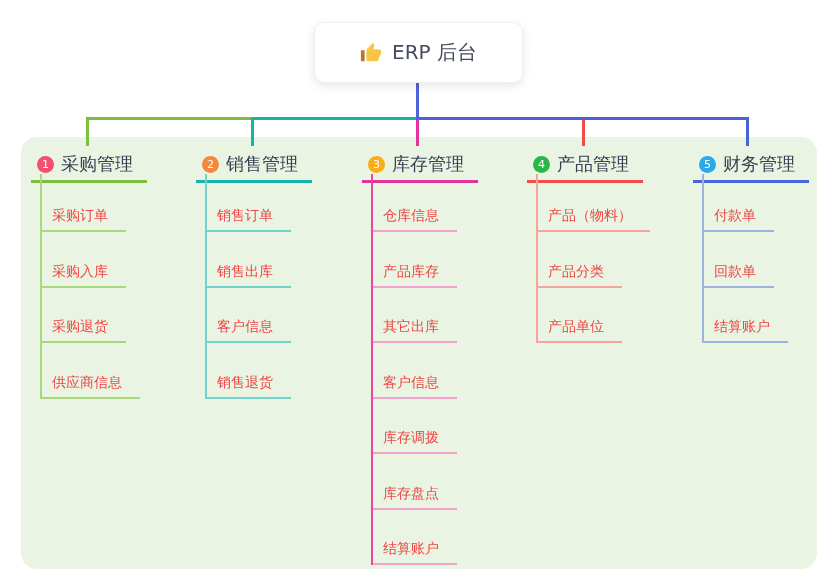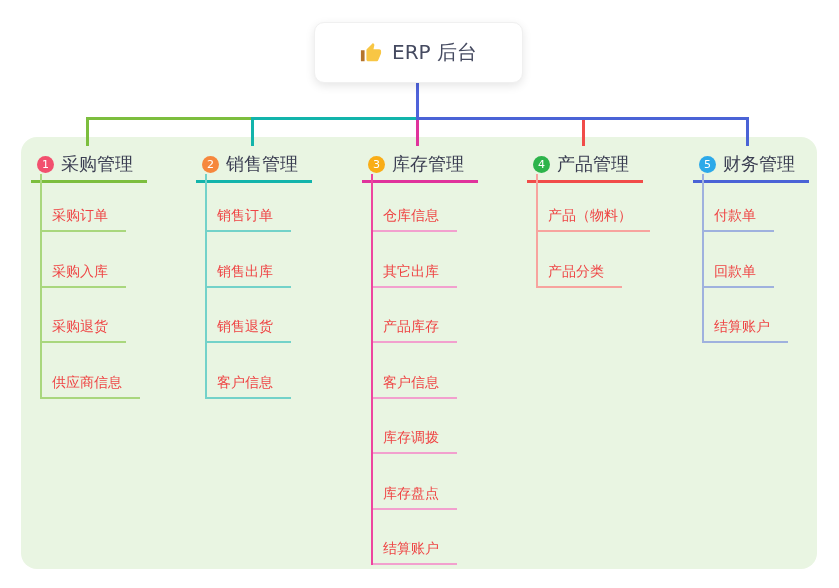--- a/index.html
+++ b/index.html
@@ -106,42 +106,42 @@
       <span>销售管理</span>
     </div>
     <div class="children">
       <div class="child">
           <span>销售订单</span>
         </div>
       <div class="child">
           <span>销售出库</span>
         </div>
       <div class="child">
-          <span>销售退货</span>
+          <span>客户信息</span>
         </div>
       <div class="child">
-          <span>客户信息</span>
+          <span>销售退货</span>
         </div>
     </div>
   </div>
 
   <div class="branch" style="left: 362px; --c: #e0339c; --light: #f2a0ce; --trunk: #ee459f; --badge: #f9ad17;">
     <div class="branch-title">
       <span class="badge">3</span>
       <span>库存管理</span>
     </div>
     <div class="children">
       <div class="child">
           <span>仓库信息</span>
         </div>
       <div class="child">
-          <span>其它出库</span>
+          <span>产品库存</span>
         </div>
       <div class="child">
-          <span>产品库存</span>
+          <span>其它出库</span>
         </div>
       <div class="child">
           <span>客户信息</span>
         </div>
       <div class="child">
           <span>库存调拨</span>
         </div>
       <div class="child">
           <span>库存盘点</span>
         </div>
@@ -156,20 +156,23 @@
       <span class="badge">4</span>
       <span>产品管理</span>
     </div>
     <div class="children">
       <div class="child">
           <span>产品（物料）</span>
         </div>
       <div class="child">
           <span>产品分类</span>
         </div>
+      <div class="child">
+          <span>产品单位</span>
+        </div>
     </div>
   </div>
 
   <div class="branch" style="left: 693px; --c: #4a63d6; --light: #9fb1de; --trunk: #9fb1de; --badge: #2ca9e9;">
     <div class="branch-title">
       <span class="badge">5</span>
       <span>财务管理</span>
     </div>
     <div class="children">
       <div class="child">

